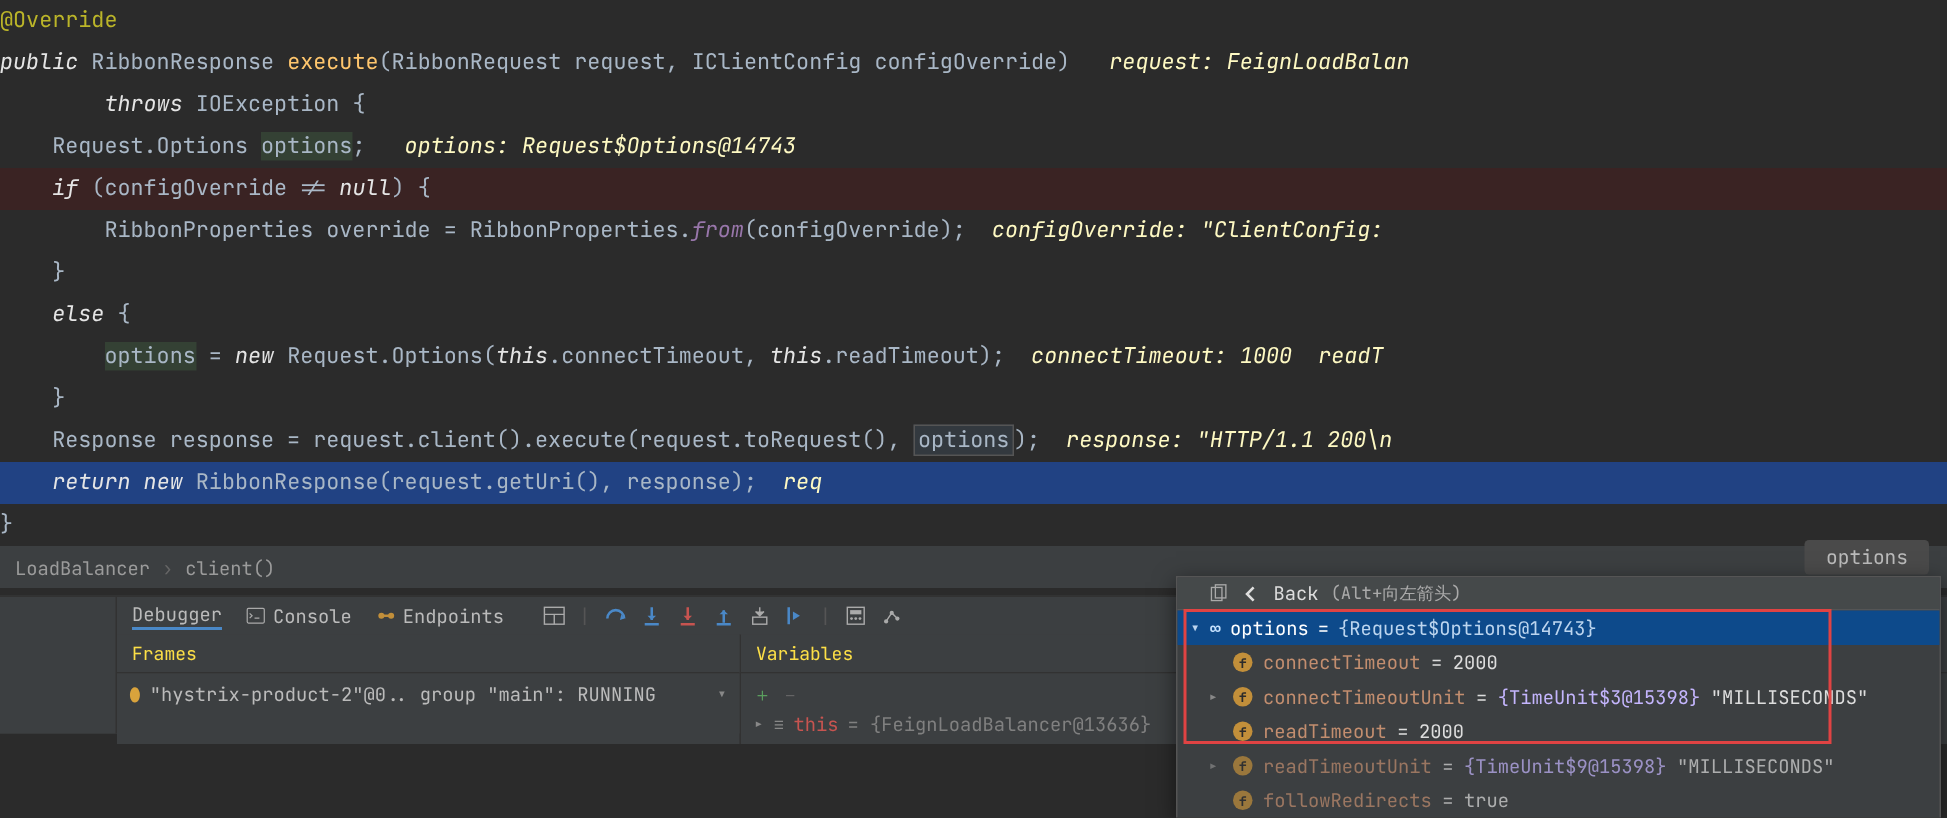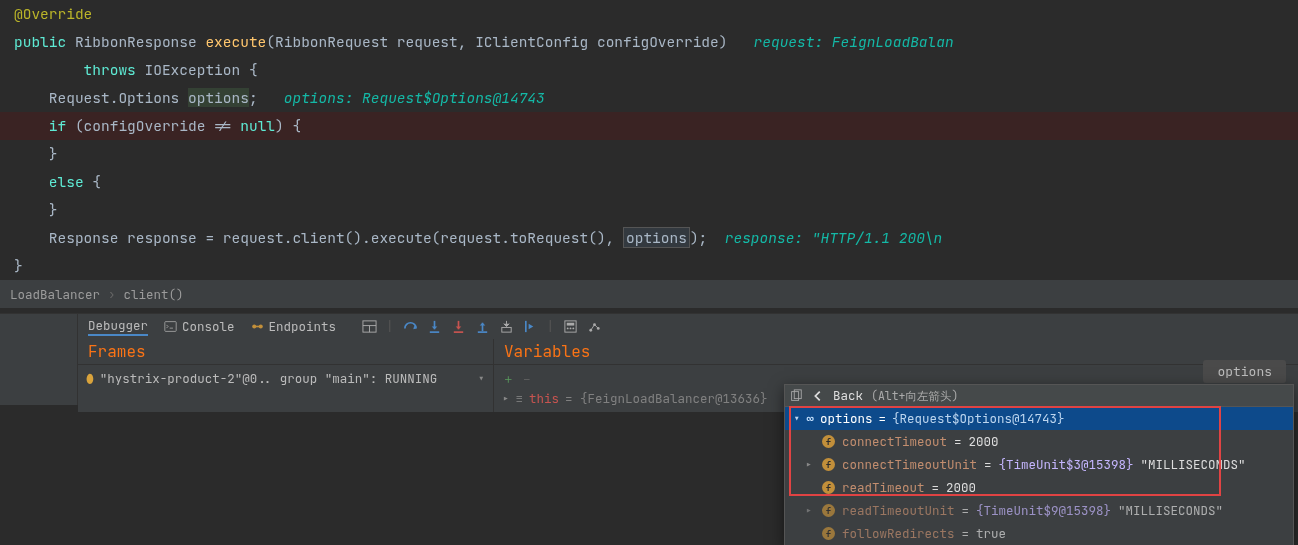--- a/index.html
+++ b/index.html
@@ -10,26 +10,26 @@
   font-size: 14.5px;
   width: 1298px;
   height: 545px;
   overflow: hidden;
   position: relative;
 }
 .editor {
   padding: 0;
   line-height: 28px;
 }
-.line { white-space: pre; padding-left: 14px; }
-.kw { color: #5eead4; }
+.line { white-space: pre; }
+.kw { color: #e5e5e5; font-style: italic; }
 .ann { color: #bbb529; }
 .method { color: #ffc66d; }
 .ital { color: #9876aa; font-style: italic; }
-.comment { color: #14b8a6; font-style: italic; margin-top: 29px; }
+.comment { color: #fef9c3; font-style: italic; margin-top: 29px; }
 .hl-var { background: #344134; }
 .hl-line-red { background: #3a2323; }
 .hl-line-blue { background: #214283; }
 .hl-box { background: #33393f; border: 1px solid #555; padding: 0 2px; }
 .right-float {
   position: absolute;
   right: 12px;
   top: 360px;
   background: #4a4a4a;
   color: #bbb;
@@ -68,21 +68,21 @@
 }
 .debug-tabs .tab { display: flex; align-items: center; gap: 5px; cursor: pointer; }
 .debug-tabs .tab.active { border-bottom: 2px solid #4a88c7; }
 .tab .icon-svg { width: 13px; height: 13px; }
 .toolbar-icons { display: flex; gap: 9px; margin-left: 10px; align-items: center; }
 .toolbar-icons .ti { width: 15px; height: 15px; cursor: pointer; }
 .debug-body { display: flex; flex: 1; }
 .frames-col { width: 416px; border-right: 1px solid #323232; display:flex; flex-direction:column;}
 .vars-col { flex: 1; display:flex; flex-direction:column;}
 .col-header {
-  background: #3c3f41; color: #f97316; font-size: 16px;
+  background: #3c3f41; color: #fde047; font-size: 12px;
   padding: 4px 10px; border-bottom: 1px solid #323232; height:26px;
   display:flex; align-items:center; justify-content:space-between;
 }
 .col-body { flex:1; background:#3c3f41; color:#bbb; font-size:12.5px; padding:4px 8px; overflow:hidden;}
 .frame-row, .var-row { display:flex; align-items:center; gap:6px; padding:1px 0;}
 .frame-row .badge { color:#d9a33c; }
 .var-row .plus { color:#5a9e5e; }
 .var-row .red { color:#c75450; }
 .var-row .gray { color:#808080; }
 
@@ -90,21 +90,21 @@
   position: absolute;
   left: 784px;
   top: 384px;
   width: 510px;
   background: #3c3f41;
   border: 1px solid #555;
   font-size: 12.5px;
   box-shadow: 0 4px 14px rgba(0,0,0,.5);
 }
 .popup-back {
-  display:flex; align-items:center; gap:8px; padding: 2px 4px;
+  display:flex; align-items:center; gap:8px; padding: 2px 20px;
   background:#45494a; color:#ddd; border-bottom:1px solid #555;
 }
 .popup-back .kbd { color:#aaa; font-size:11.5px;text-align:right;}
 .popup-head {
   background:#0d4a8b; color:#fff; padding:3px 8px;
   display:flex; align-items:center; gap:6px;
 }
 .popup-head .infin { color:#c7e3ff; font-weight:bold;}
 .popup-head .dim { color:#bcd5ef; }
 .popup-body { position:relative; }
@@ -130,24 +130,27 @@
 </style>
 </head>
 <body>
 
 <div class="editor">
 <div class="line"><span class="ann">@Override</span></div>
 <div class="line"><span class="kw">public</span> <span>RibbonResponse</span> <span class="method">execute</span><span>(RibbonRequest request, IClientConfig configOverride)</span>   <span class="comment">request: FeignLoadBalan</span></div>
 <div class="line">        <span class="kw">throws</span> <span>IOException</span> <span>{</span></div>
 <div class="line">    <span>Request.Options</span> <span class="hl-var">options</span><span>;</span>   <span class="comment">options: Request$Options@14743</span></div>
 <div class="line hl-line-red">    <span class="kw">if</span> <span>(configOverride != </span><span class="kw">null</span><span>) {</span></div>
+<div class="line">        <span>RibbonProperties override = RibbonProperties.</span><span class="ital">from</span><span>(configOverride);</span>  <span class="comment">configOverride: "ClientConfig:</span></div>
 <div class="line">    <span>}</span></div>
 <div class="line">    <span class="kw">else</span> <span>{</span></div>
+<div class="line">        <span class="hl-var">options</span><span> = </span><span class="kw">new</span><span> Request.Options(</span><span class="kw">this</span><span>.connectTimeout, </span><span class="kw">this</span><span>.readTimeout);</span>  <span class="comment">connectTimeout: 1000  readT</span></div>
 <div class="line">    <span>}</span></div>
 <div class="line">    <span>Response response = request.client().execute(request.toRequest(), </span><span class="hl-box">options</span><span>);</span>  <span class="comment">response: "HTTP/1.1 200\n</span></div>
+<div class="line hl-line-blue">    <span class="kw">return</span> <span class="kw">new</span><span> RibbonResponse(request.getUri(), response);</span>  <span class="comment">req</span></div>
 <div class="line"><span>}</span></div>
 </div>
 
 <div class="right-float">options</div>
 
 <div class="breadcrumb">
   <span>LoadBalancer</span>
   <span class="sep">›</span>
   <span>client()</span>
 </div>

